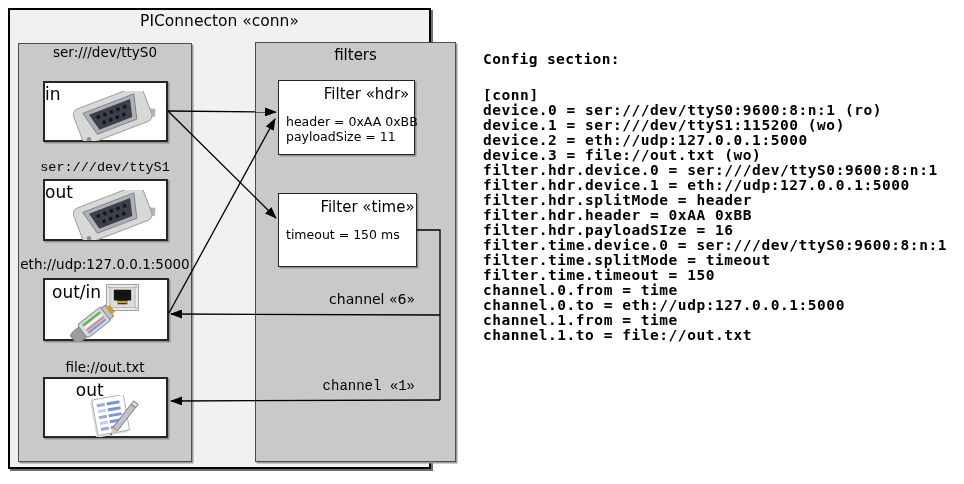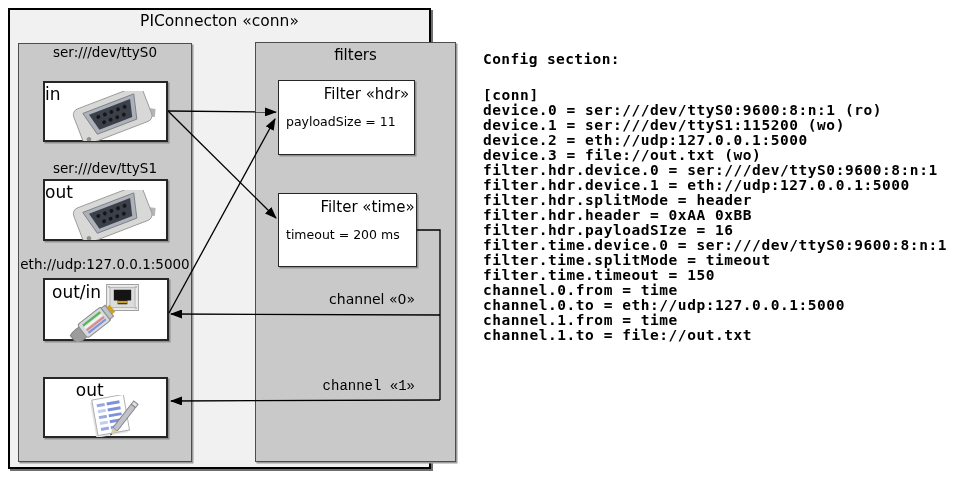--- a/index.html
+++ b/index.html
@@ -36,21 +36,21 @@
   .dev-label {
     position:absolute; left:0; width:100%; text-align:center;
     font-size:13.5px; white-space:nowrap;
   }
   .dev-box {
     position:absolute; left:24px; width:125px;
     background:#ffffff; border:2px solid #262626;
     box-shadow:1.5px 1.5px 0 #8f8f8f;
   }
   .lbl-1 { top:0; } .box-1 { top:37px; height:61px; }
-  .lbl-2 { top:116px; } .box-2 { top:135px; height:62px; }
+  .lbl-2 { top:116px;font-family:Liberation Mono, monospace; } .box-2 { top:135px; height:62px; }
   .lbl-3 { top:212px; } .box-3 { top:234px; width:126px; height:63px; }
   .lbl-4 { top:315px; } .box-4 { top:333px; height:61px; }
   .dev-mode { position:absolute; font-size:17px; line-height:19px; }
   .mode-center { left:0; top:2px; width:100%; text-align:left; }
   .mode-left { left:7px; top:3px; }
   .mode-out4 { left:0; top:2px; width:74%; text-align:center; }
   .dev-icon { position:absolute; }
   .icon-serial-1 { left:24px; top:8px; }
   .icon-serial-2 { left:24px; top:9px; }
   .icon-jack { left:61px; top:4px; }
@@ -170,20 +170,21 @@
             <rect x="18" y="15" width="22" height="2.2" fill="#57b457"></rect>
             <rect x="18" y="18" width="22" height="2.2" fill="#f3f3f3"></rect>
             <rect x="18" y="21" width="22" height="2.2" fill="#d98a8a"></rect>
             <rect x="18" y="24" width="22" height="2.2" fill="#7d92d8"></rect>
             <rect x="43" y="13.5" width="5" height="14" fill="#bfc3c7" stroke="#8a8a8a"></rect>
             <rect x="48" y="16" width="4" height="9" fill="#c9a227"></rect>
           </g>
         </svg>
       </div>
 
+      <div class="dev-label lbl-4">file://out.txt</div>
       <div class="dev-box box-4">
         <span class="dev-mode mode-out4">out</span>
         <svg class="dev-icon icon-notepad" width="56" height="42" viewBox="0 0 56 42">
           <g transform="rotate(-10 24 22)">
             <rect x="6" y="4" width="32" height="36" fill="#e3e3e3"></rect>
             <rect x="8" y="2" width="32" height="36" fill="#ffffff" stroke="#b0b0b0"></rect>
             <rect x="12" y="7" width="8" height="3" fill="#9aa8e0"></rect>
               <rect x="22" y="7" width="13" height="3" fill="#7d92d8"></rect>
             <rect x="12" y="13" width="8" height="3" fill="#c5cdf0"></rect>
               <rect x="22" y="13" width="13" height="3" fill="#7d92d8"></rect>
@@ -203,32 +204,33 @@
         </svg>
       </div>
     </section>
 
     <section class="panel filters">
       <div class="filters-title">filters</div>
 
       <div class="filter-box filter-hdr">
         <div class="filter-title">Filter «hdr»</div>
         <div class="filter-attrs">
+          <div class="filter-attr">header = 0xAA 0xBB</div>
           <div class="filter-attr">payloadSize = 11</div>
         </div>
       </div>
 
       <div class="filter-box filter-time">
         <div class="filter-title">Filter «time»</div>
         <div class="filter-attrs">
-          <div class="filter-attr">timeout = 200 ms</div>
+          <div class="filter-attr">timeout = 150 ms</div>
         </div>
       </div>
 
-      <div class="channel-label chan-0">channel «0»</div>
+      <div class="channel-label chan-0">channel «6»</div>
       <div class="channel-label chan-1">channel «1»</div>
     </section>
   </section>
 
   <svg class="wires">
     <defs>
       <marker id="ah" viewBox="0 0 12 9" refX="11" refY="4.5" markerWidth="12" markerHeight="9" markerUnits="userSpaceOnUse" orient="auto">
         <path d="M0,0 L12,4.5 L0,9 z" fill="#000"></path>
       </marker>
     </defs>

